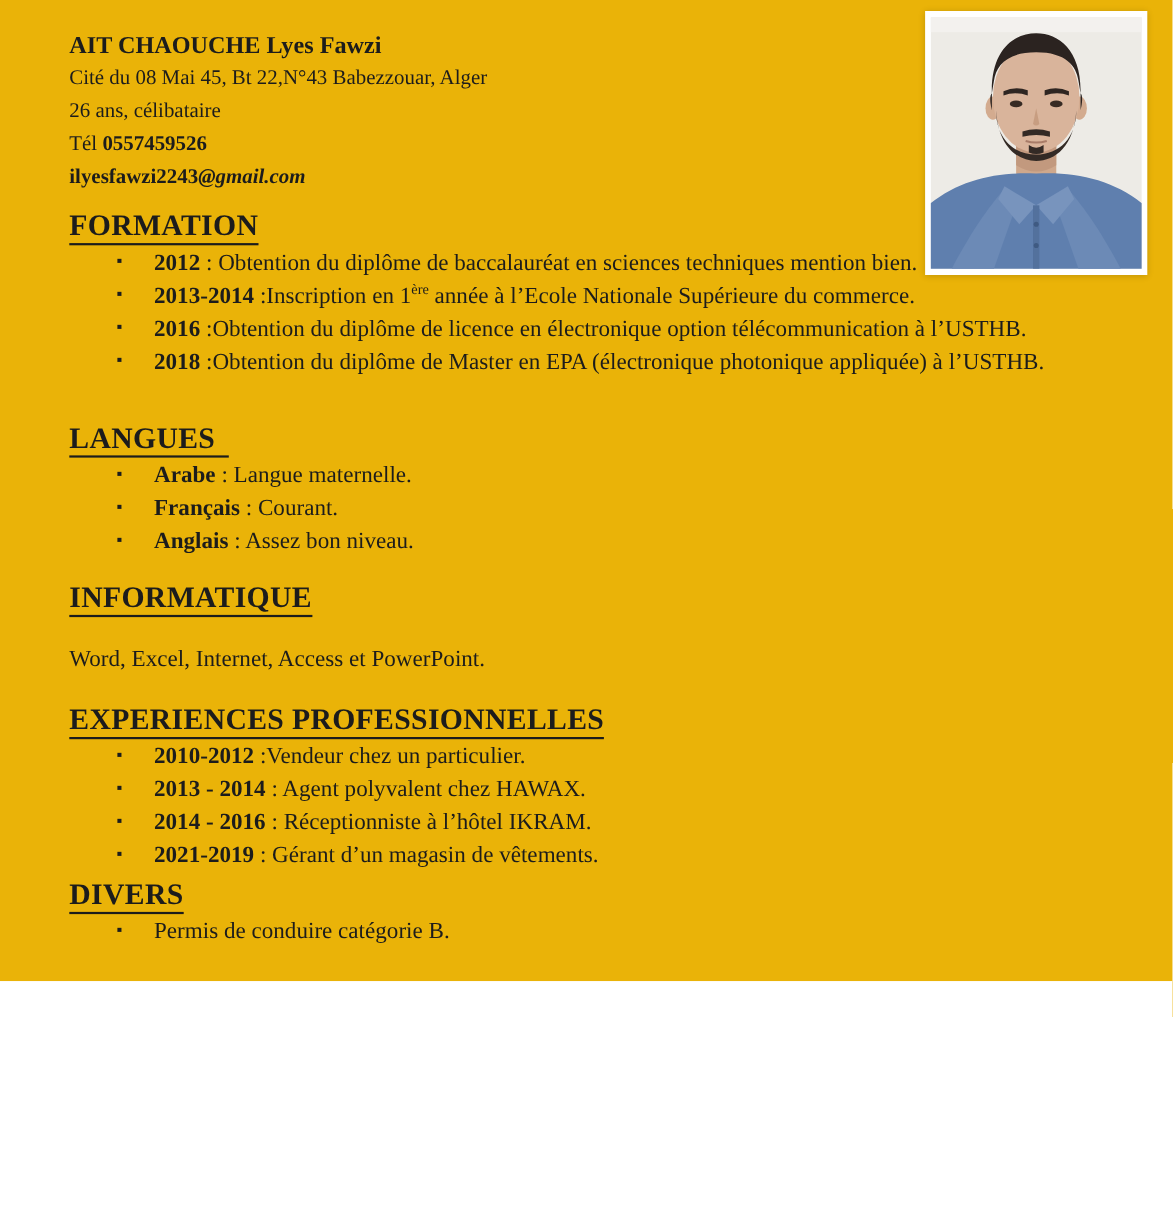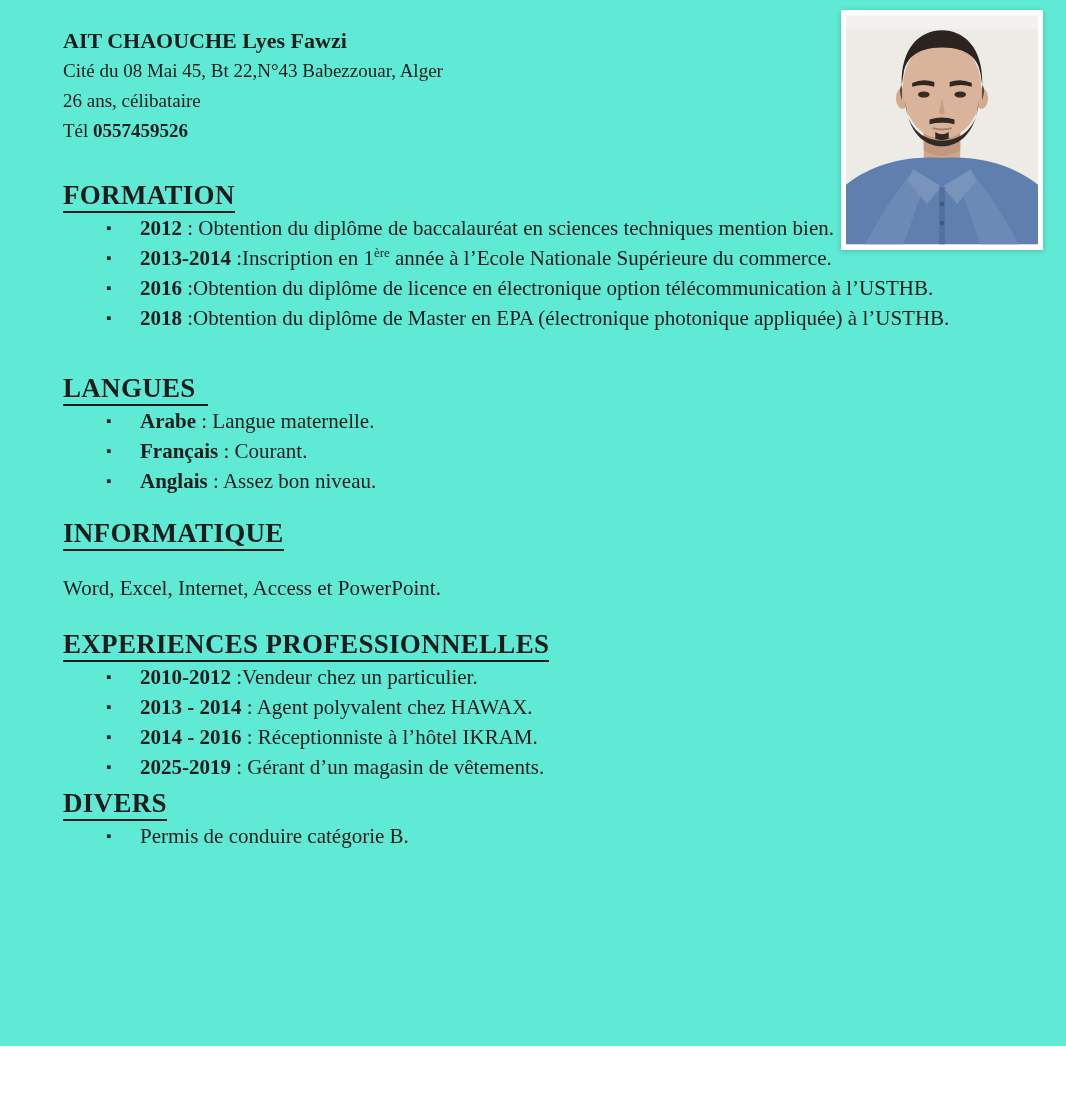--- a/index.html
+++ b/index.html
@@ -1,20 +1,20 @@
 <!DOCTYPE html>
 <html><head>
 <meta charset="utf-8">
 <style>
   html, body { margin: 0; padding: 0; background: #ffffff; }
   .doc {
     position: relative;
     width: 1066px;
-    height: 1046px;
-    background: #5eead4;
+    height: 892px;
+    background: #eab308;
     font-family: "Liberation Serif", "DejaVu Serif", serif;
     color: #1c1c1c;
     overflow: hidden;
     box-sizing: border-box;
     padding: 26px 112px 0 63px;
   }
   
   .hdr { width: 640px; }
   .hline { font-size: 19px; line-height: 30px; white-space: pre-wrap; }
   .name  { font-size: 22px; line-height: 30px; font-weight: bold; }
@@ -37,21 +37,21 @@
     margin: 0;
     font-size: 27px;
     line-height: 30px;
     font-weight: bold;
     letter-spacing: 0.3px;
     border-bottom: 2px solid #1c1c1c;
     padding-bottom: 1px;
   }
   .sec-title.pad-after { padding-right: 12px; }
   section { margin: 0; }
-  .sec-formation    { margin-top: 34px; }
+  .sec-formation    { margin-top: 14px; }
   .sec-langues      { margin-top: 40px; }
   .sec-informatique { margin-top: 22px; }
   .sec-experiences  { margin-top: 26px; }
   .sec-divers       { margin-top: 6px; }
   
   ul.blist {
     list-style: none;
     margin: 0;
     padding: 0 0 0 77px;
   }
@@ -132,20 +132,21 @@
 
       <path d="M93,121 Q100,126 107,121 L107,128 Q100,131 93,128 Z" fill="#332a25"></path>
     </svg>
   </div>
 
   <header class="hdr">
     <div class="name">AIT CHAOUCHE Lyes Fawzi</div>
     <div class="hline">Cité du 08 Mai 45, Bt 22,N°43 Babezzouar, Alger</div>
     <div class="hline">26 ans, célibataire</div>
     <div class="hline"><span>Tél </span><span class="b">0557459526</span></div>
+    <div class="hline"><span class="b">ilyesfawzi2243</span><span class="b i">@gmail.com</span></div>
   </header>
 
   <section class="sec-formation">
     <h2 class="sec-title">FORMATION</h2>
     <ul class="blist formation-list">
       <li><span class="b">2012</span><span> : </span><span>Obtention du diplôme de baccalauréat en sciences techniques mention bien.</span></li>
       <li><span class="b">2013-2014</span><span> :</span><span>Inscription en 1</span><sup class="ord">ère</sup><span> année à l’Ecole Nationale Supérieure du commerce.</span></li>
       <li><span class="b">2016</span><span> :</span><span>Obtention du diplôme de licence en électronique option télécommunication à l’USTHB.</span></li>
       <li><span class="b">2018</span><span> :</span><span>Obtention du diplôme de Master en EPA (électronique photonique appliquée) à l’USTHB.</span></li>
     </ul>
@@ -164,21 +165,21 @@
     <h2 class="sec-title">INFORMATIQUE</h2>
     <p class="plain-par">Word, Excel, Internet, Access et PowerPoint.</p>
   </section>
 
   <section class="sec-experiences">
     <h2 class="sec-title">EXPERIENCES PROFESSIONNELLES</h2>
     <ul class="blist experiences-list">
       <li><span class="b">2010-2012</span><span> :</span><span>Vendeur chez un particulier.</span></li>
       <li><span class="b">2013 - 2014</span><span> : </span><span>Agent polyvalent chez HAWAX.</span></li>
       <li><span class="b">2014 - 2016</span><span> : </span><span>Réceptionniste à l’hôtel IKRAM.</span></li>
-      <li><span class="b">2025-2019</span><span> : </span><span>Gérant d’un magasin de vêtements.</span></li>
+      <li><span class="b">2021-2019</span><span> : </span><span>Gérant d’un magasin de vêtements.</span></li>
     </ul>
   </section>
 
   <section class="sec-divers">
     <h2 class="sec-title">DIVERS</h2>
     <ul class="blist divers-list">
       <li><span>Permis de conduire catégorie B.</span></li>
     </ul>
   </section>
 

